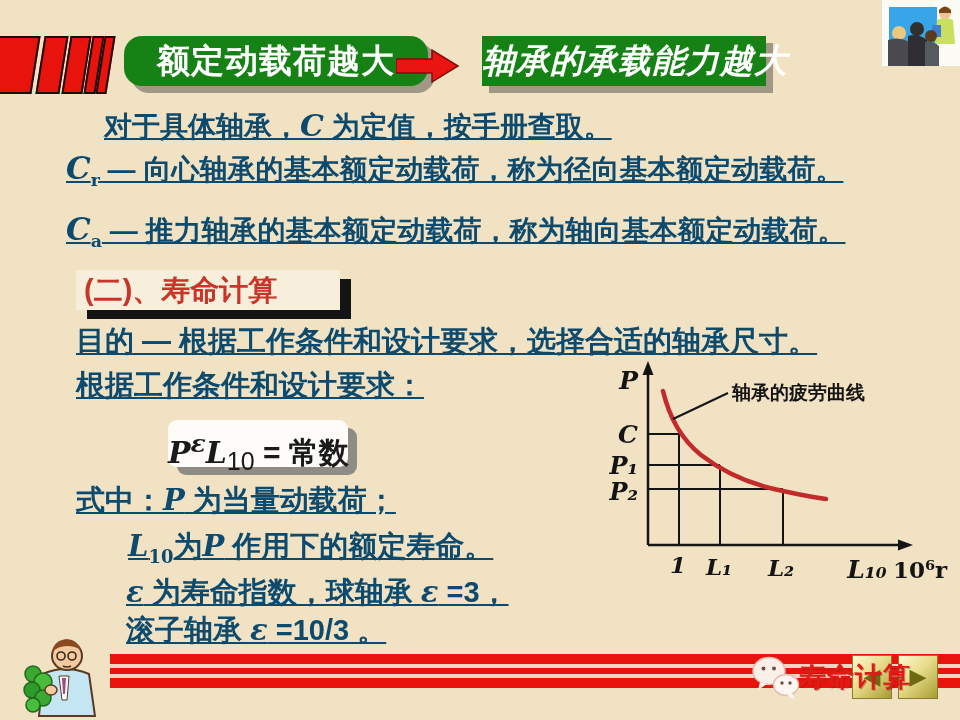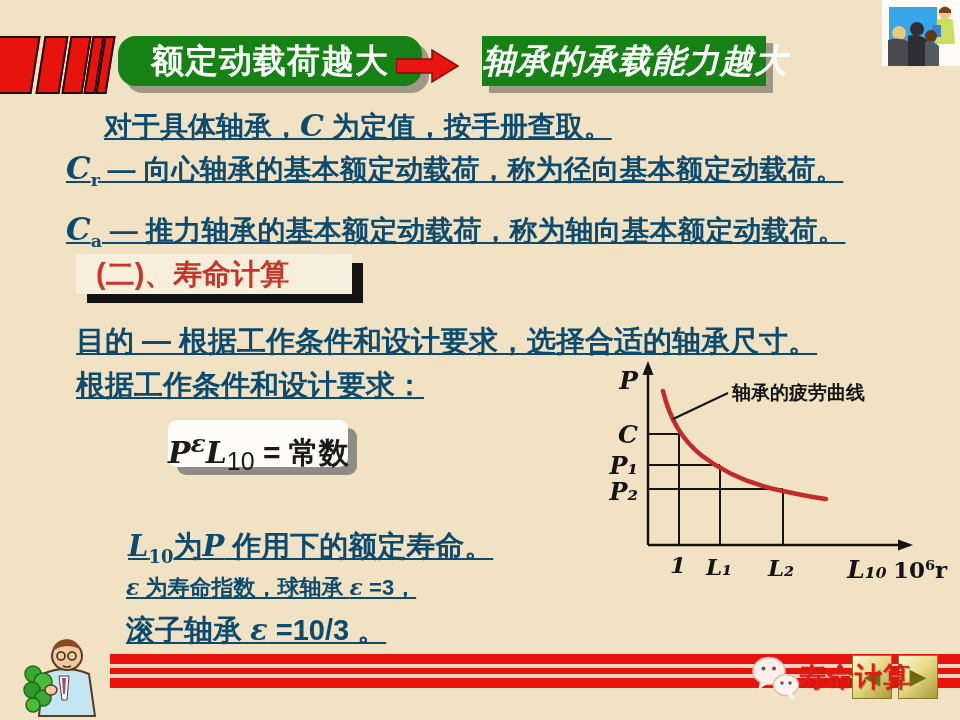--- a/index.html
+++ b/index.html
@@ -23,23 +23,23 @@
   .badge {
     position:absolute; top:36px; height:50px;
     background:#168216; color:#ffffff;
     font-size:33px; font-weight:bold; text-align:center; line-height:50px;
     box-shadow:7px 7px 0 rgba(115,112,100,0.65);
     letter-spacing:1px; white-space:nowrap;
   }
 
   
   .section-box {
-    position:absolute; left:76px; top:254px; width:256px; height:40px;
+    position:absolute; left:76px; top:270px; width:256px; height:40px;
     background:#f7eedb; color:#c8362a;
-    font-size:29px; font-weight:bold; line-height:40px; padding-left:20px;
+    font-size:29px; font-weight:bold; line-height:40px; padding-left:8px;
     box-shadow:11px 9px 0 #141414; white-space:nowrap;
   }
 
   
   .formula-box {
     position:absolute; left:168px; top:420px; width:180px; height:47px;
     background:#fdfcf8; box-shadow:9px 8px 0 #8e8c84;
     font-size:30px; color:#1a1a1a; line-height:47px; text-align:center;
     white-space:nowrap;
     border-radius:9px;
@@ -68,21 +68,21 @@
 <div class="slide">
 
   <div>
     <div class="redbar" style="left:-14px; width:46px;"></div>
     <div class="redbar" style="left:40px; width:20px;"></div>
     <div class="redbar" style="left:66px; width:17px;"></div>
     <div class="redbar" style="left:88px; width:8px;"></div>
     <div class="redbar" style="left:100px; width:7px;"></div>
   </div>
 
-  <div class="badge" style="left:118px; width:304px;border-radius:18px;">额定动载荷越大</div>
+  <div class="badge" style="left:124px; width:304px;border-radius:18px;">额定动载荷越大</div>
 
   <svg class="abs" style="left:396px; top:48px;" width="64" height="36" viewBox="0 0 64 36">
     <polygon points="0,11 36,11 36,2 62,18 36,34 36,25 0,25" fill="#ea1410" stroke="#7e0e08" stroke-width="1.5"></polygon>
   </svg>
 
   <div class="badge" style="left:482px; width:284px;font-style:italic;">轴承的承载能力越大</div>
 
   <svg class="abs" style="left:882px; top:0;" width="78" height="68" viewBox="0 0 78 68">
     <rect x="0" y="0" width="78" height="66" fill="#fdfbf6"></rect>
     <rect x="7" y="7" width="48" height="39" fill="#38a5e8"></rect>
@@ -113,26 +113,29 @@
   <div class="section-box">(二)、寿命计算</div>
 
   <div class="abs txt" style="left:76px; top:322px; font-size:29px;">目的 — 根据工作条件和设计要求，选择合适的轴承尺寸。</div>
 
   <div class="abs txt" style="left:76px; top:366px; font-size:29px;">根据工作条件和设计要求：</div>
 
   <div class="formula-box">
     <span class="var">P</span><sup class="var">ε</sup><span class="var">L</span><sub>10</sub><span style="font-weight:bold;"> = 常数</span>
   </div>
 
+  <div class="abs txt" style="left:76px; top:481px; font-size:29px;">
+    <span>式中：</span><span class="var">P</span><span> 为当量动载荷；</span>
+  </div>
 
   <div class="abs txt" style="left:128px; top:527px; font-size:29px;">
     <span class="var">L</span><sub>10</sub><span>为</span><span class="var">P</span><span> 作用下的额定寿命。</span>
   </div>
 
-  <div class="abs txt" style="left:126px; top:573px; font-size:22px;">
+  <div class="abs txt" style="left:126px; top:573px; font-size:29px;">
     <span class="var">ε</span><span> 为寿命指数，球轴承 </span><span class="var">ε</span><span> =3，</span>
   </div>
 
   <div class="abs txt" style="left:126px; top:611px; font-size:29px;">
     <span>滚子轴承 </span><span class="var">ε</span><span> =10/3 。</span>
   </div>
 
   <svg class="abs" style="left:580px; top:358px;" width="380" height="235" viewBox="0 0 380 235">
 
     <line x1="68" y1="14" x2="68" y2="187" stroke="#141414" stroke-width="2.5"></line>

